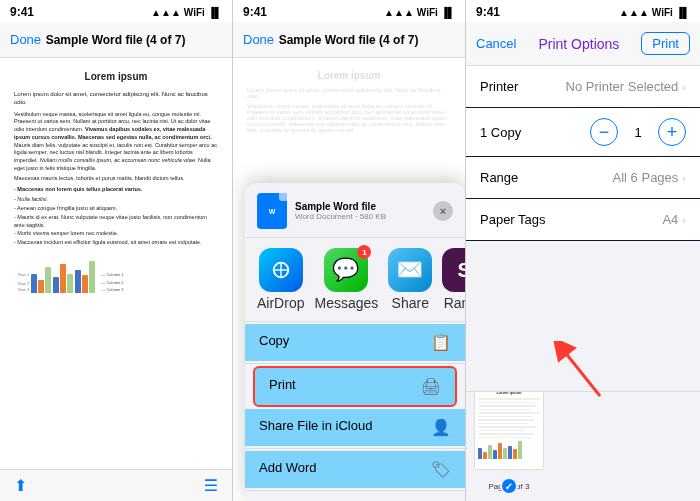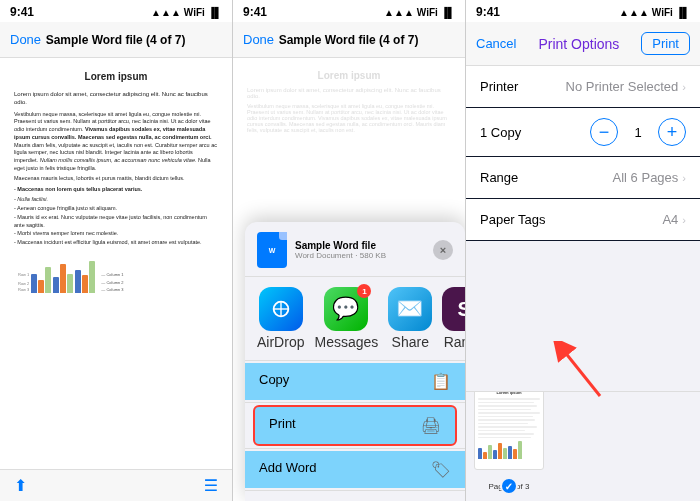--- a/index.html
+++ b/index.html
@@ -479,20 +479,24 @@
       <span class="share-action-label">Copy</span>
       <span class="share-action-icon">📋</span>
     </div>
     <div class="divider"></div>
 
     <div class="share-action highlighted">
       <span class="share-action-label">Print</span>
       <span class="share-action-icon">🖨</span>
     </div>
 
+    <div class="share-action">
+      <span class="share-action-label">Share File in iCloud</span>
+      <span class="share-action-icon">👤</span>
+    </div>
     <div class="divider"></div>
 
     <div class="share-action">
       <span class="share-action-label">Add Word</span>
       <span class="share-action-icon">🏷</span>
     </div>
     <div class="divider"></div>
 
   </div>
 </div>

